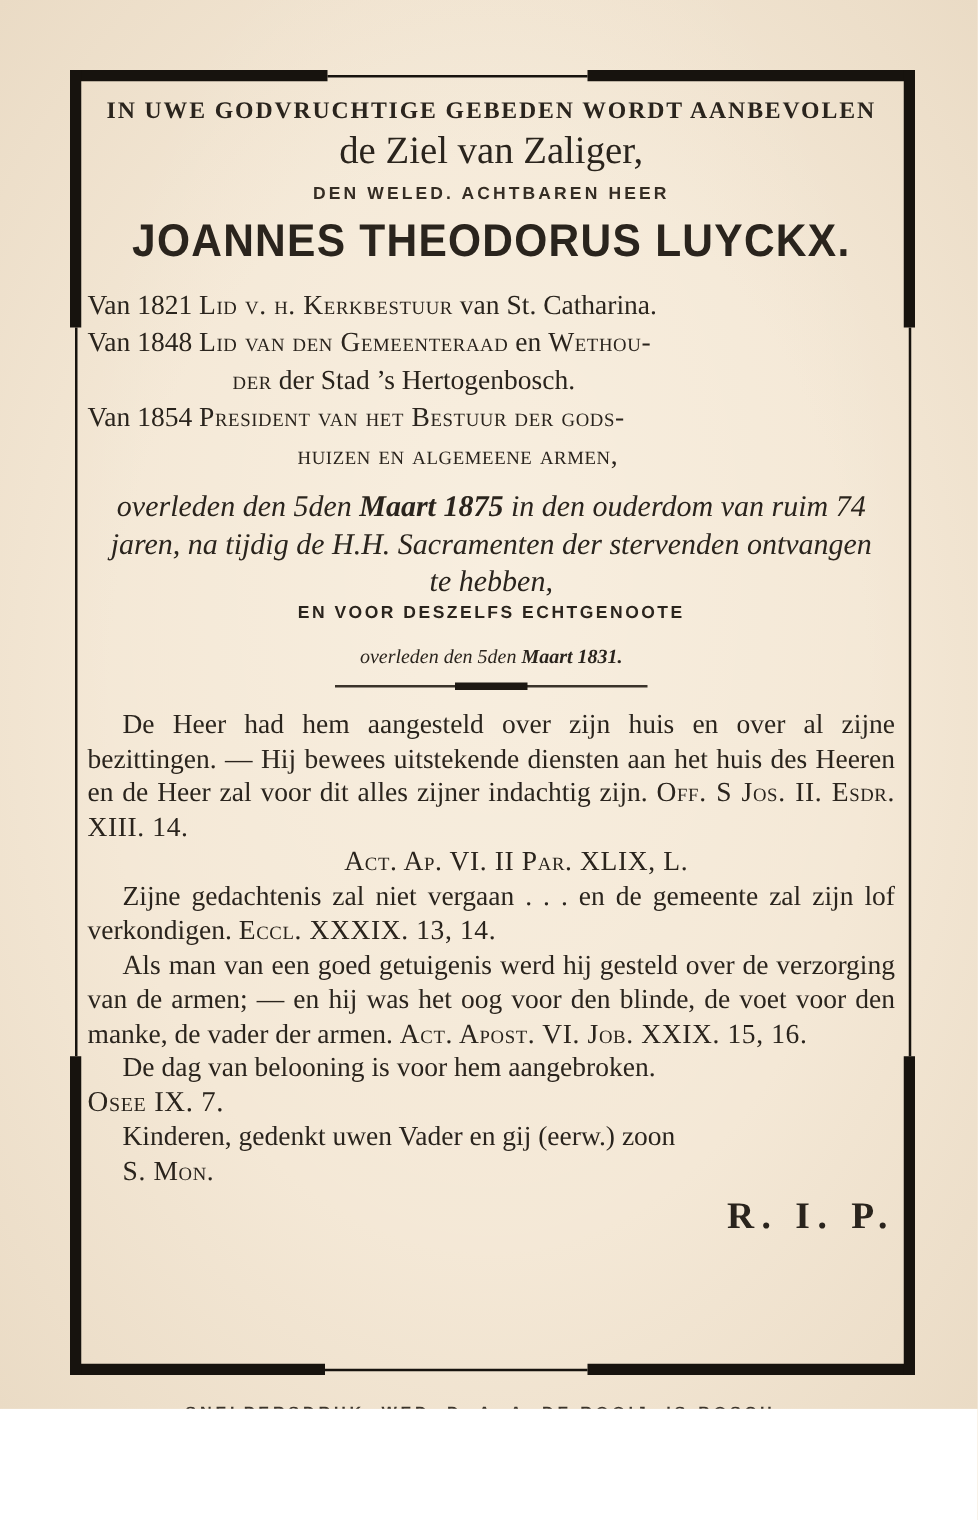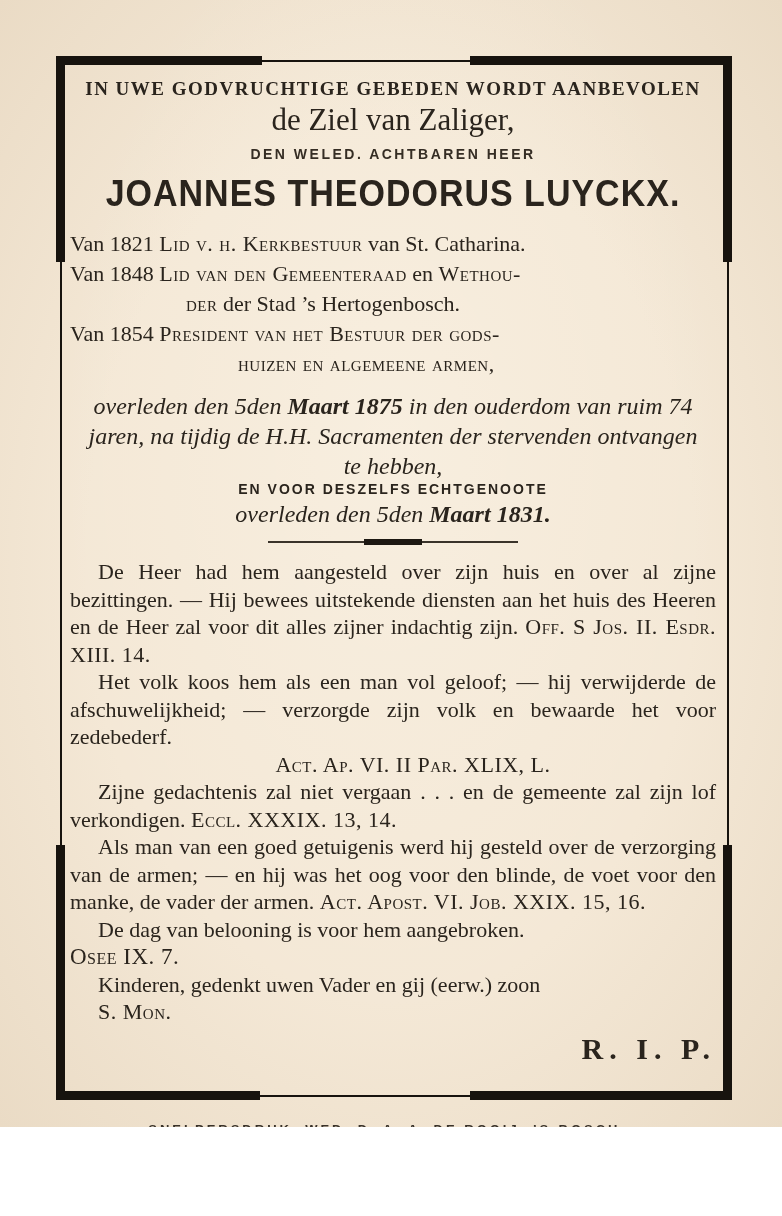--- a/index.html
+++ b/index.html
@@ -41,21 +41,21 @@
   .intro-line{font-size:19px;letter-spacing:1.5px;font-weight:bold;margin-top:12px;white-space:nowrap;}
   .soul-line{font-size:31px;margin-top:2px;}
   .honorific{font-family:"Liberation Sans",sans-serif;font-size:14px;letter-spacing:2.5px;font-weight:bold;color:#352d24;margin-top:8px;}
   .name-line{font-family:"Liberation Sans",sans-serif;font-size:34px;font-weight:bold;letter-spacing:1px;margin-top:12px;transform:scaleY(1.08);}
   .honors{margin-top:16px;text-align:left;font-size:22px;line-height:30px;}
   .honors .ind1{padding-left:116px;}
   .honors .ind2{padding-left:168px;}
   .death-notice{margin-top:12px;font-style:italic;font-size:24px;line-height:30px;padding:0 10px;}
   .spouse-intro{font-family:"Liberation Sans",sans-serif;font-size:14px;letter-spacing:2px;font-weight:bold;}
   .spouse-name{font-size:32px;margin-top:6px;letter-spacing:1px;}
-  .spouse-died{font-style:italic;font-size:24px;margin-top:4px;}
+  .spouse-died{font-style:italic;font-size:16px;margin-top:20px;}
   .divider{position:relative;width:250px;height:8px;margin:10px auto 0 auto;}
   .divider .d-line{position:absolute;left:0;top:3px;width:100%;height:1.5px;background:#3a332a;}
   .divider .d-block{position:absolute;left:96px;top:1px;width:58px;height:6px;background:#1d1812;}
   .body-text{margin-top:12px;text-align:justify;font-size:22px;line-height:27.5px;}
   .body-text p{margin:0;text-indent:28px;}
   .ref-center{text-align:center;text-indent:0 !important;padding-left:40px;}
   .ref-right{text-align:left;text-indent:0 !important;padding-right:28px;font-size:23px;}
   .split-line{display:flex;justify-content:space-between;padding-right:30px;}
   .rip{font-size:30px;font-weight:bold;letter-spacing:6px;margin-top:6px;text-align:right;}
   .printer-line{
@@ -107,21 +107,20 @@
     <div class="spouse-intro">EN VOOR DESZELFS ECHTGENOOTE</div>
     <div class="spouse-died"><span class="seg-i">overleden den 5den </span><span class="seg-bi">Maart 1831.</span></div>
 
     <div class="divider">
       <span class="d-line"></span>
       <span class="d-block"></span>
     </div>
 
     <div class="body-text">
       <p><span class="seg-n">De Heer had hem aangesteld over zijn huis en over al zijne bezittingen. — Hij bewees uitstekende diensten aan het huis des Heeren en de Heer zal voor dit alles zijner indachtig zijn. </span><span class="seg-sc">Off. S Jos. II. Esdr. XIII. 14.</span></p>
-      <p><span class="seg-n">Het volk koos hem als een man vol geloof; — hij verwijderde de afschuwelijkheid; — verzorgde zijn volk en bewaarde het voor zedebederf.</span></p>
       <p class="ref-center"><span class="seg-sc">Act. Ap. VI.  II Par. XLIX, L.</span></p>
       <p><span class="seg-n">Zijne gedachtenis zal niet vergaan . . . en de gemeente zal zijn lof verkondigen.  </span><span class="seg-sc">Eccl. XXXIX. 13, 14.</span></p>
       <p><span class="seg-n">Als man van een goed getuigenis werd hij gesteld over de verzorging van de armen; — en hij was het oog voor den blinde, de voet voor den manke, de vader der armen. </span><span class="seg-sc">Act. Apost. VI. Job. XXIX. 15, 16.</span></p>
       <p><span class="seg-n">De dag van belooning is voor hem aangebroken.</span></p>
       <p class="ref-right"><span class="seg-sc">Osee IX. 7.</span></p>
       <p><span class="seg-n">Kinderen, gedenkt uwen Vader en gij (eerw.) zoon</span></p>
       <p class="split-line">
         <span><span class="seg-sc">S. Mon.</span></span>
       </p>
     </div>

